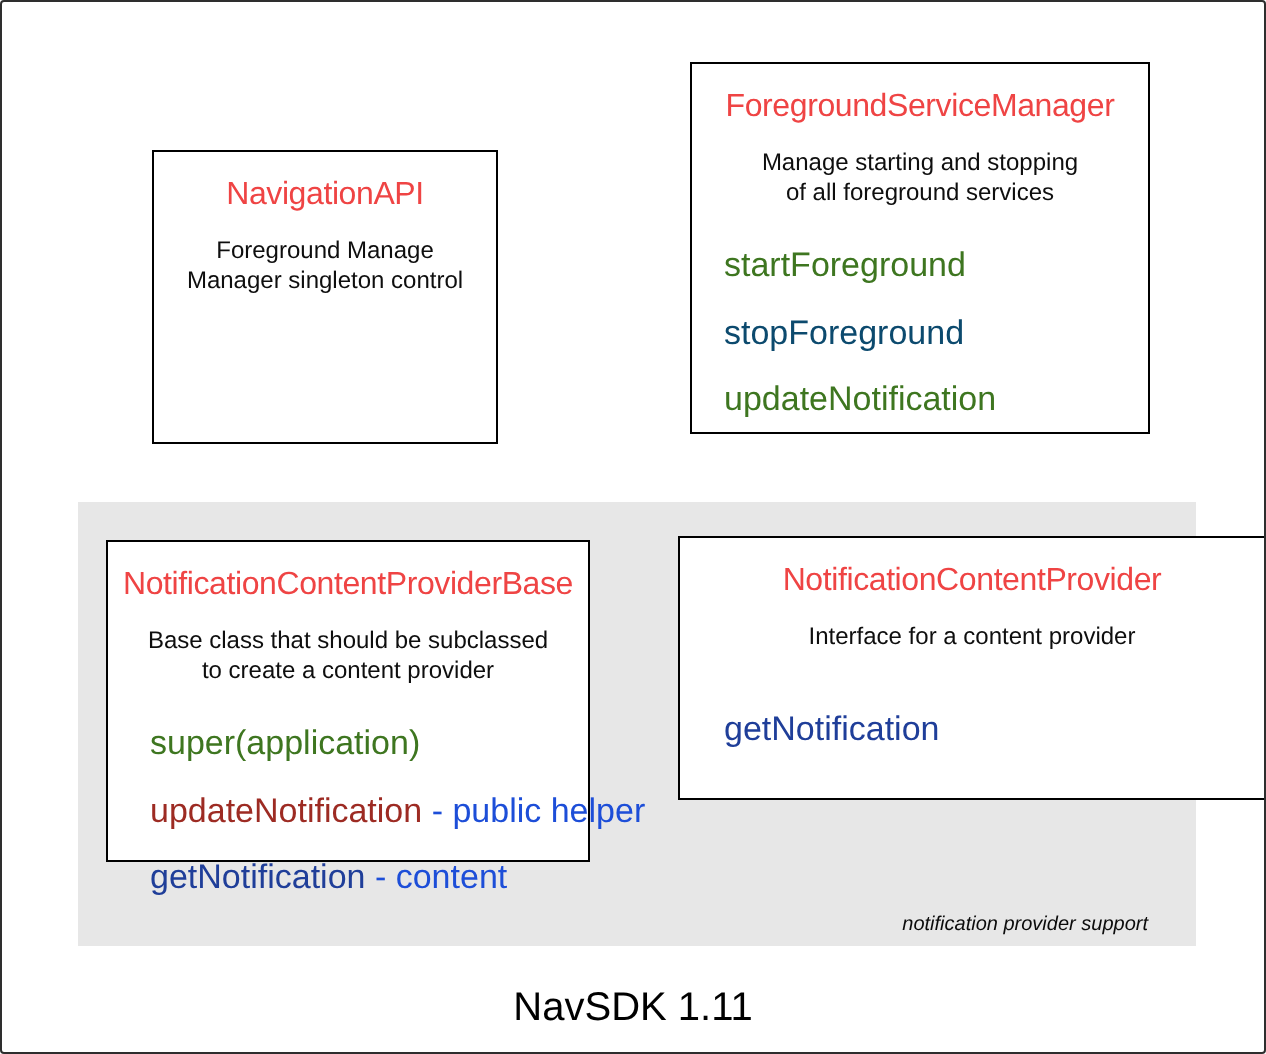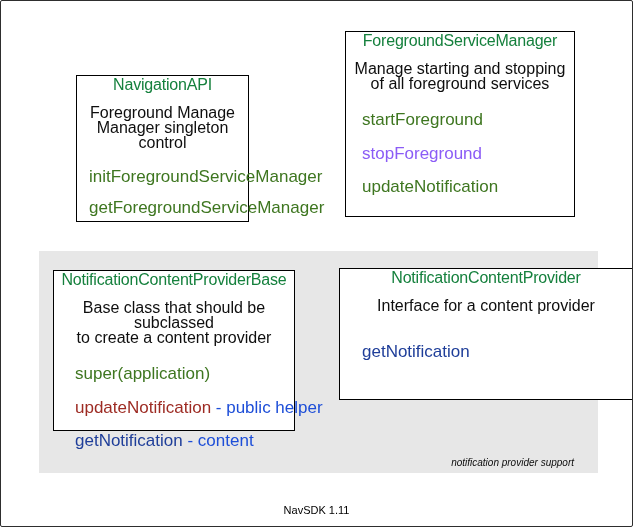--- a/index.html
+++ b/index.html
@@ -39,84 +39,81 @@
     box-sizing: border-box;
     background: #ffffff;
     border: 1.5px solid #000000;
   }
   #box-navapi { left: 75px;  top: 74px;  width: 173px; height: 147px; }
   #box-fsm    { left: 344px; top: 30px;  width: 230px; height: 186px; }
   #box-base   { left: 52px;  top: 269px; width: 242px; height: 161px; }
   #box-ncp    { left: 338px; top: 267px; width: 294px; height: 132px; }
 
   .box-title {
+    margin-top: 13px;
     text-align: center;
     font-size: 16px;
     letter-spacing: -0.2px;
     white-space: nowrap;
-    color: #15803d;
+    color: #ef4444;
   }
   .box-desc {
     margin-top: 11px;
     text-align: center;
-    font-size: 16px;
+    font-size: 12px;
     line-height: 15px;
     color: #0e0e0e;
   }
   .methods {
     margin: 19px 0 0 16px;
     font-size: 17px;
   }
   #box-navapi .methods { margin-left: 12px; margin-top: 17px; }
   #box-base   .methods { margin-left: 21px; }
   #box-ncp    .methods { margin-left: 22px; margin-top: 29px; }
   .method { margin-bottom: 13.5px; white-space: nowrap; }
   #box-navapi .method { margin-bottom: 11px; }
   .method-suffix { color: #1d4ed8; }
 
   .caption {
     position: absolute;
     left: 0;
     right: 0;
     bottom: 10px;
     text-align: center;
-    font-size: 11px;
+    font-size: 20px;
     color: #000;
   }
 </style>
 </head>
 <body>
 
 <div class="canvas">
 
   <div class="group-rect">
     <div class="group-label">notification provider support</div>
   </div>
 
   <div class="class-box" id="box-navapi">
     <div class="box-title">NavigationAPI</div>
     <div class="box-desc">
       <div>Foreground Manage</div>
       <div>Manager singleton control</div>
     </div>
-    <div class="methods">
-      <div class="method"><span style="color: rgb(62, 118, 32);">initForegroundServiceManager</span></div>
-      <div class="method"><span style="color: rgb(62, 118, 32);">getForegroundServiceManager</span></div>
-    </div>
   </div>
 
   <div class="class-box" id="box-fsm">
     <div class="box-title">ForegroundServiceManager</div>
     <div class="box-desc">
       <div>Manage starting and stopping</div>
       <div>of all foreground services</div>
     </div>
     <div class="methods">
       <div class="method"><span style="color: rgb(62, 118, 32);">startForeground</span></div>
-      <div class="method"><span style="color: #8b5cf6;">stopForeground</span></div>
+      <div class="method"><span style="color: #0c4a6e;">stopForeground</span></div>
       <div class="method"><span style="color: rgb(62, 118, 32);">updateNotification</span></div>
     </div>
   </div>
 
   <div class="class-box" id="box-base">
     <div class="box-title">NotificationContentProviderBase</div>
     <div class="box-desc">
       <div>Base class that should be subclassed</div>
       <div>to create a content provider</div>
     </div>

